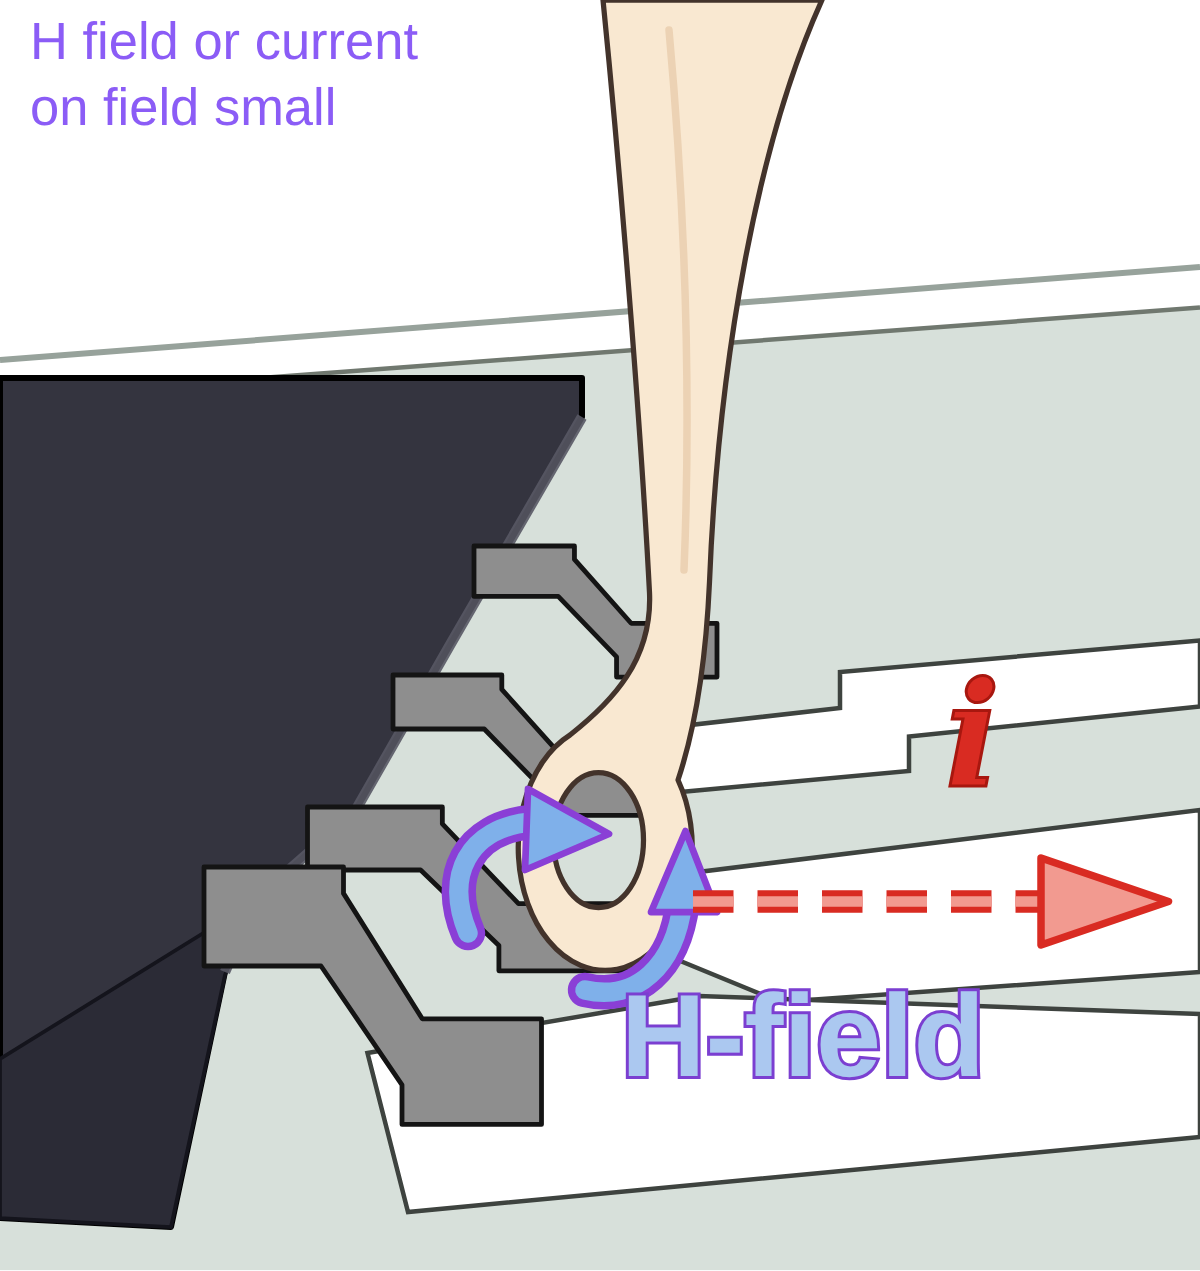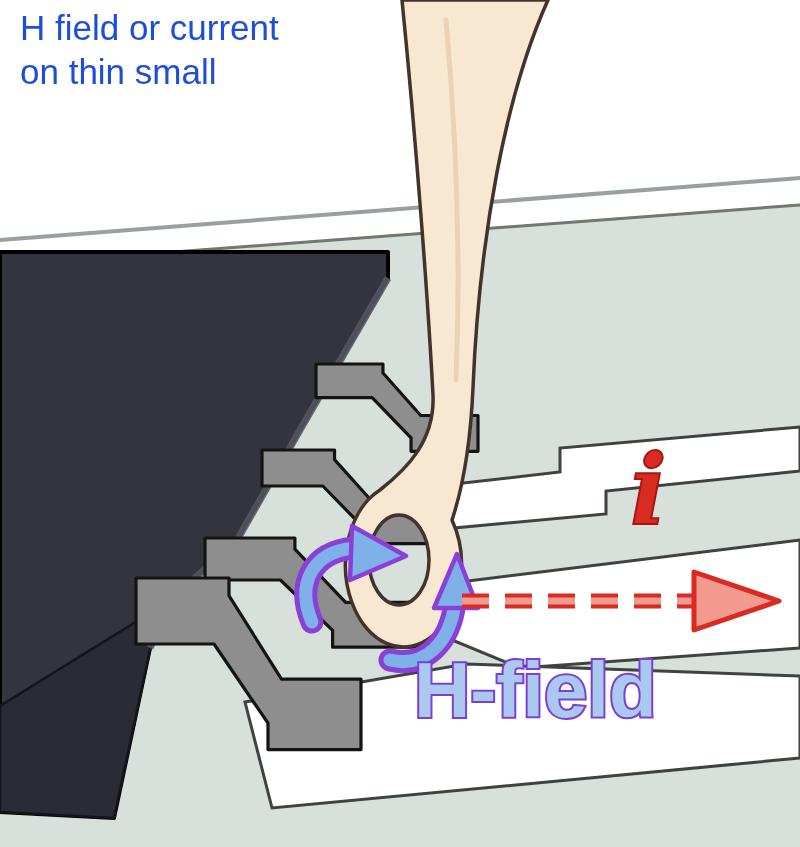--- a/index.html
+++ b/index.html
@@ -3,21 +3,21 @@
 <meta charset="utf-8">
 <style>
   html,body { margin:0; padding:0; background:#ffffff; }
   .stage {
     position:relative; width:800px; height:847px; overflow:hidden;
     background:#ffffff; font-family:"Liberation Sans", sans-serif;
   }
   .stage svg { position:absolute; left:0; top:0; }
   .title {
     position:absolute; left:20px; top:6px;
-    color:#1d4ed8; font-size:35px; line-height:44px;
+    color:#8b5cf6; font-size:35px; line-height:44px;
     font-family:"Liberation Sans", sans-serif;
   }
   .lead-path { vector-effect:non-scaling-stroke; }
   .hfield-text {
     font-family:"Liberation Sans", sans-serif; font-weight:bold;
     paint-order:stroke fill;
   }
   .current-text {
     font-family:"DejaVu Serif", serif; font-style:italic; font-weight:bold;
   }
@@ -73,16 +73,16 @@
       <polygon points="694,572 779,601 694,630" fill="#f29a90" stroke="#d92b22" stroke-width="5" stroke-linejoin="round"></polygon>
     </g>
 
     <text class="current-text" x="630" y="524" font-size="97" stroke="#a8170f" stroke-width="2" fill="#d92b22">i</text>
 
     <text class="hfield-text" x="414" y="717" font-size="78" stroke="#7b3fd1" stroke-width="4" fill="#abc8f0">H-field</text>
   </svg>
 
   <div class="title">
     <div>H field or current</div>
-    <div>on thin small</div>
+    <div>on field small</div>
   </div>
 
 </div>
 
 </body></html>

